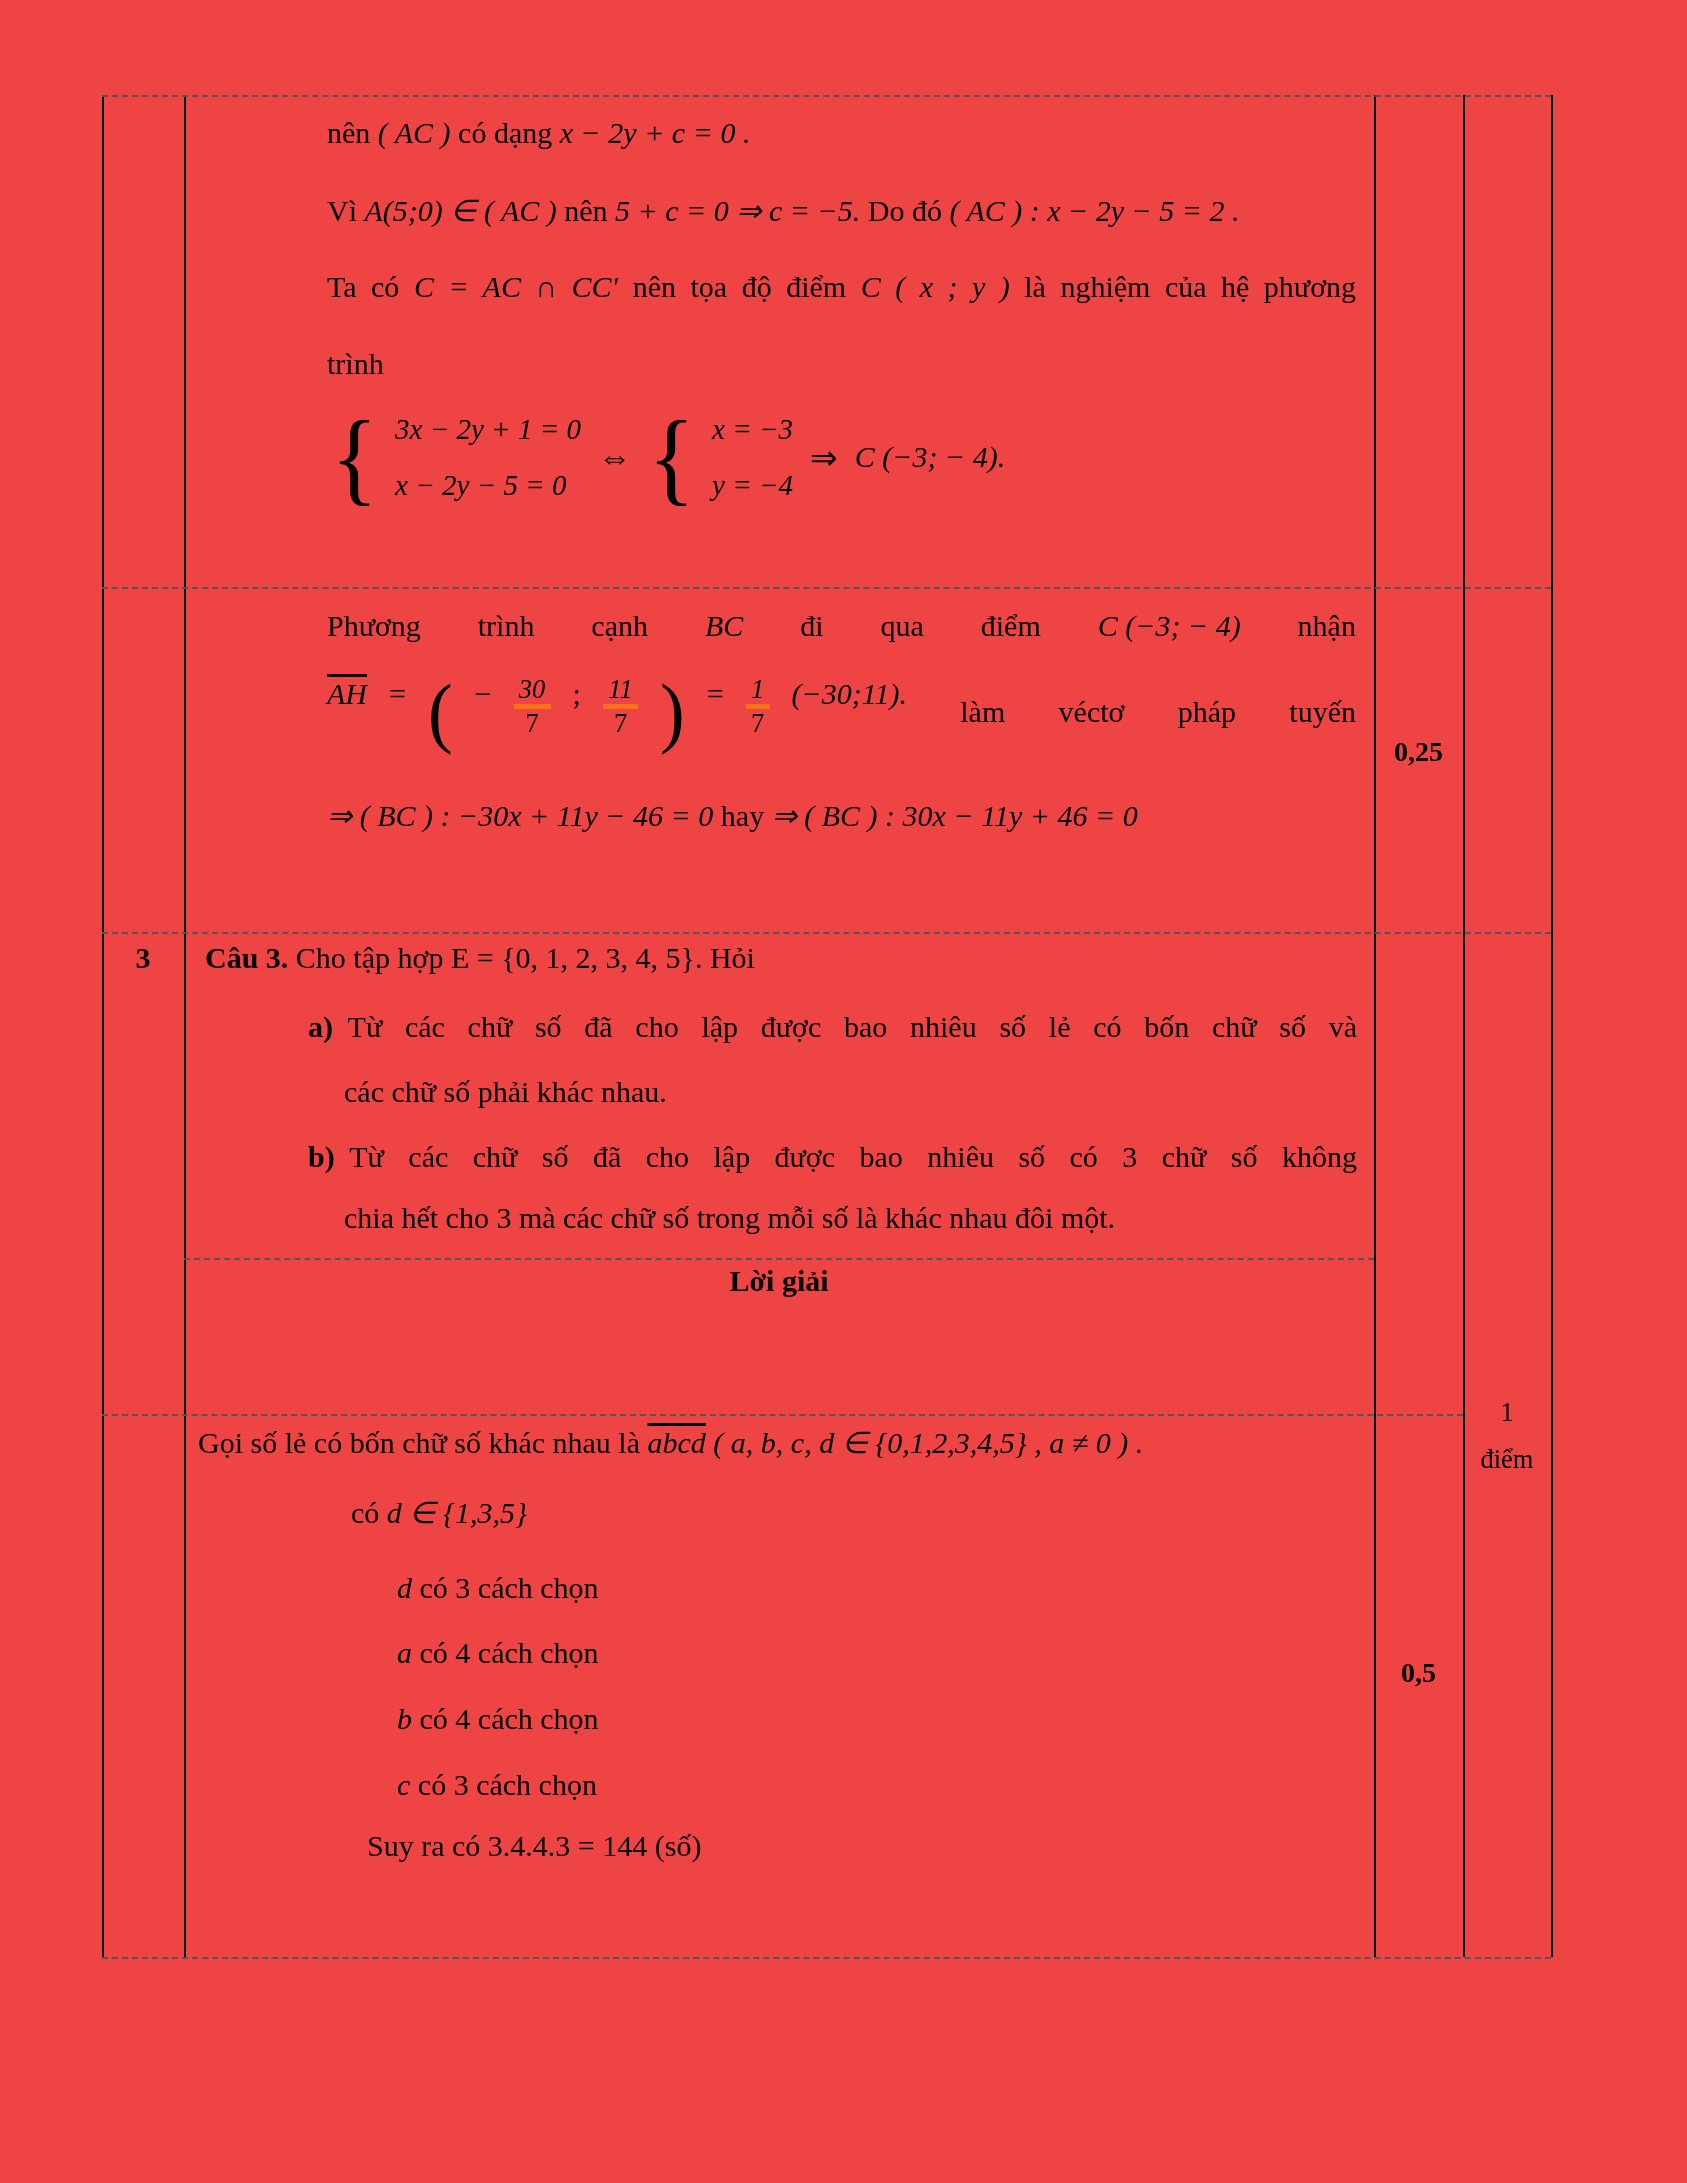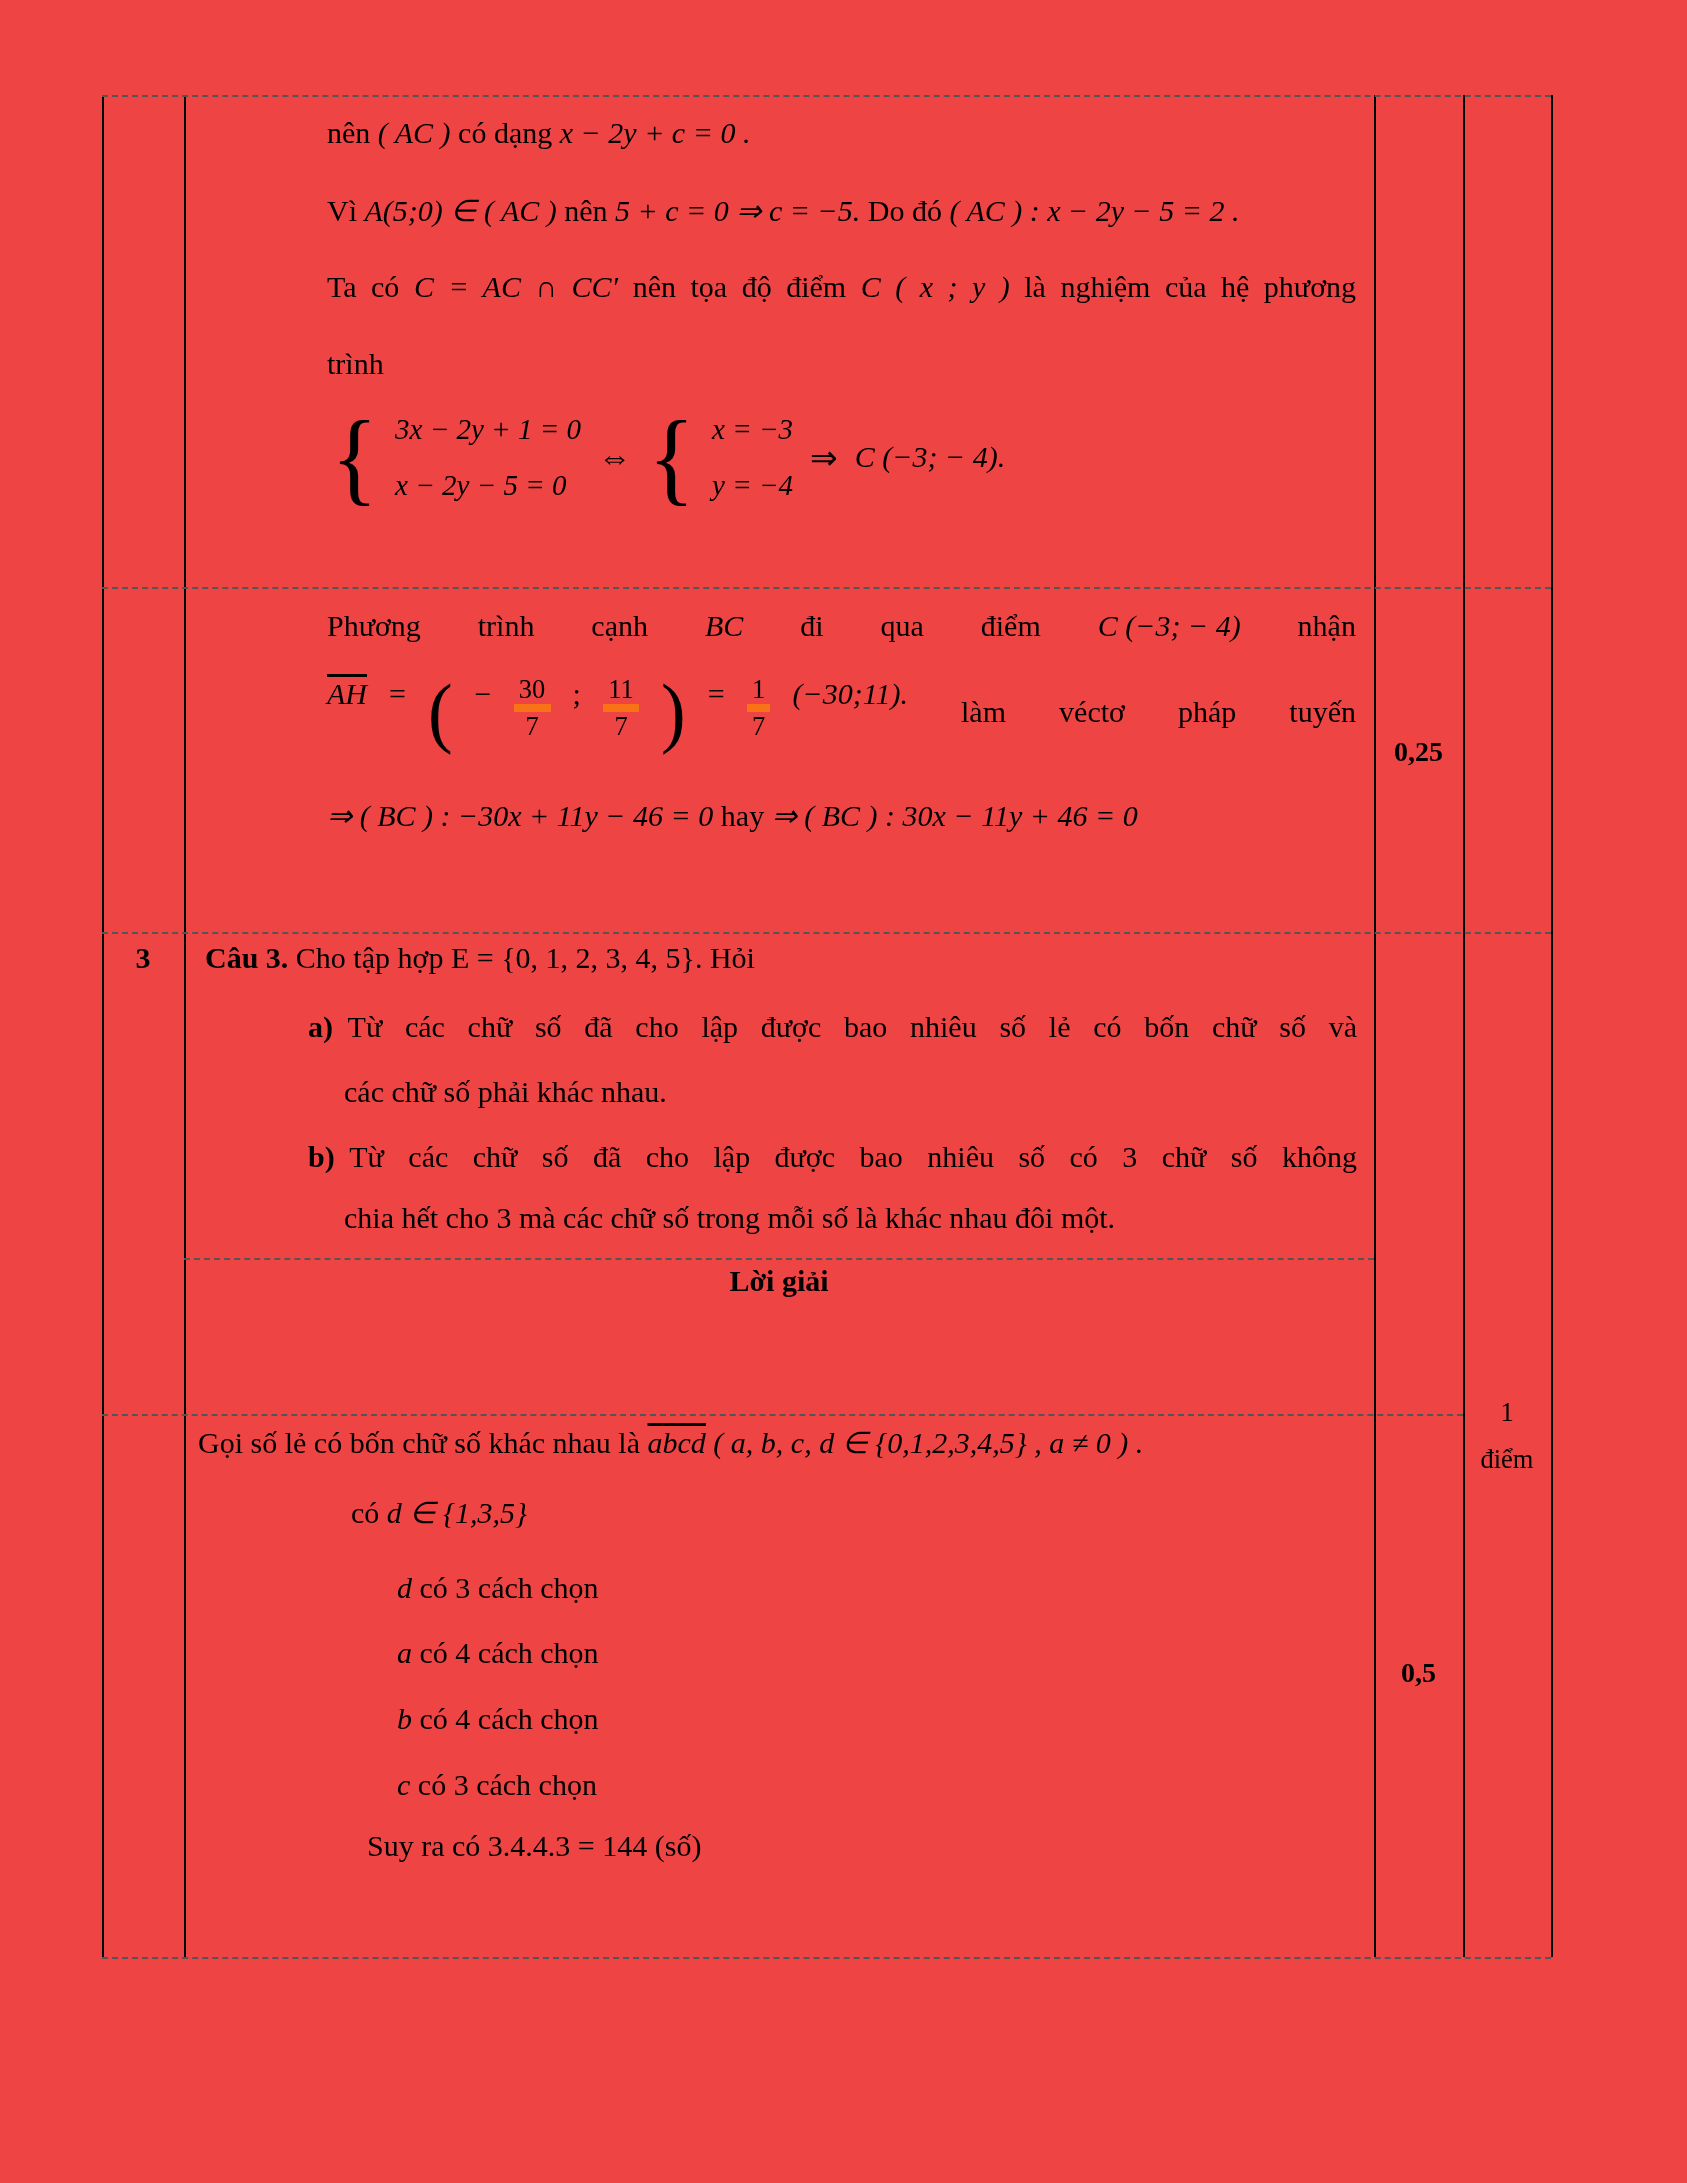--- a/index.html
+++ b/index.html
@@ -17,21 +17,21 @@
   .b { font-weight:bold; }
   .center { text-align:center; }
 
   .just { text-align:justify; text-align-last:justify; }
   .flexline { display:flex; justify-content:space-between; align-items:flex-start; }
 
   .grp { display:inline-flex; gap:22px; }
 
   .frac { display:inline-flex; flex-direction:column; align-items:center;
           vertical-align:middle; line-height:1.1; font-size:26.5px; font-style:normal; }
-  .fn { border-bottom:8px solid #f97316; padding:0 5.3px; }
+  .fn { border-bottom:5px solid #f97316; padding:0 5.3px;font-style:italic; }
   .fd { padding:0 5.3px; }
 
   .bp { font-size:74px; line-height:1; font-style:normal; font-weight:400; transform:scaleY(1.05); }
 
   .sysrow { display:flex; align-items:center; gap:17px; }
   .brace { font-size:98px; line-height:1; font-weight:400; transform:scaleY(1.05); }
   .eqcol { display:flex; flex-direction:column; gap:23px; font-size:29px; font-style:italic; }
   .arrow { font-size:33px; font-style:normal; }
 
   .vec { font-style:italic; text-decoration:overline; text-underline-offset:1.3px; }

